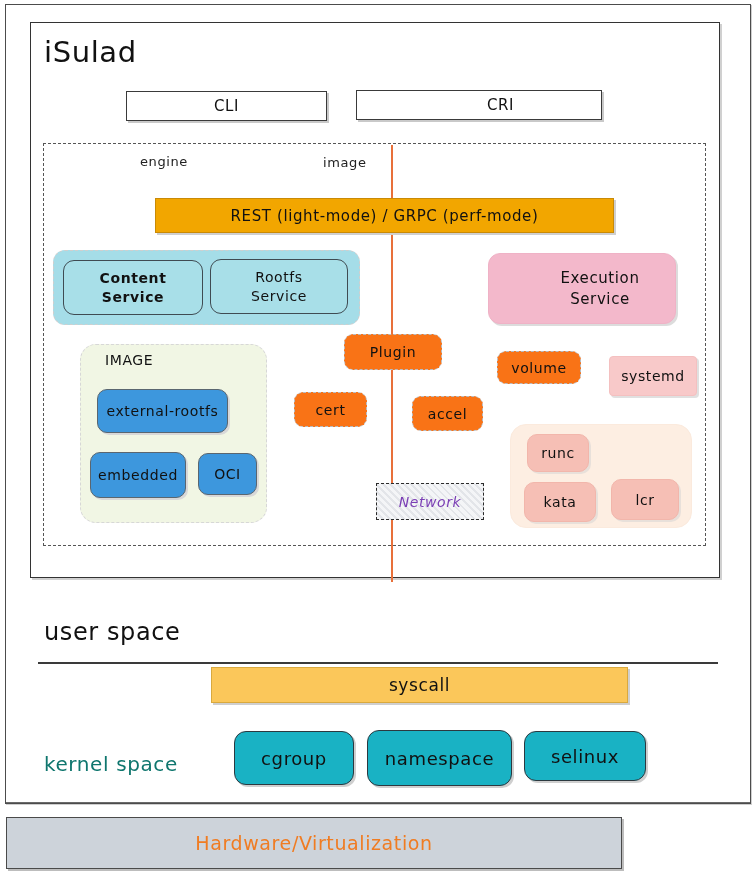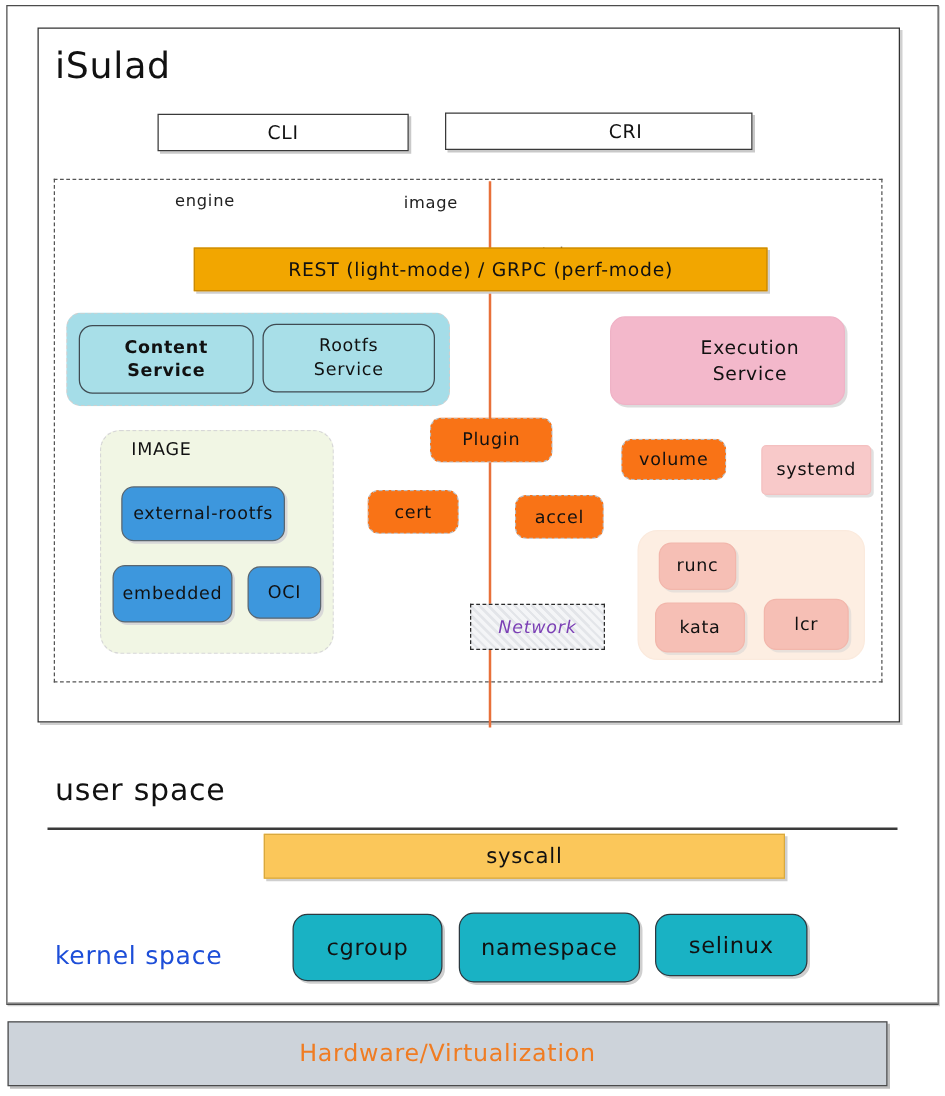--- a/index.html
+++ b/index.html
@@ -137,33 +137,33 @@
   }
 
   
   #user-space-label{left:44px;top:614px;width:220px;height:36px;font-size:24px;color:#111;display:flex;align-items:center;}
   #space-divider{left:38px;top:662px;width:680px;height:1.6px;background:#3a3a3a;}
   #syscall-bar{
     left:211px;top:667px;width:417px;height:36px;
     background:#fbc75a;border:1.3px solid #d9a93e;
     box-shadow:2px 2px 0 #cfcfcf;font-size:17px;color:#111;
   }
-  #kernel-space-label{left:44px;top:746px;width:220px;height:36px;font-size:20px;color:#1d4ed8;display:flex;align-items:center;}
+  #kernel-space-label{left:44px;top:746px;width:220px;height:36px;font-size:20px;color:#0f766e;display:flex;align-items:center;}
   .kernel-box{
     background:#19b2c4;border:1.7px solid #2c3940;border-radius:12px;
     font-size:18px;color:#111;box-shadow:2px 2px 0 #cfcfcf;
   }
   #cgroup-box{left:234px;top:731px;width:120px;height:54px;}
   #namespace-box{left:367px;top:730px;width:145px;height:56px;}
   #selinux-box{left:524px;top:731px;width:122px;height:50px;}
   #kernel-bottom-line{left:6px;top:802px;width:744px;height:1.4px;background:#6a6a6a;}
 
   
   #hardware-bar{
-    left:6px;top:817px;width:704px;height:52px;
+    left:6px;top:817px;width:616px;height:52px;
     background:#cdd3da;border:1.8px solid #4a4a4a;
     box-shadow:2px 2px 0 #bdbdbd;
     font-size:19px;color:#f07c22;
   }
 </style>
 </head>
 <body>
 
 <div class="abs" id="outer-frame"></div>
 

